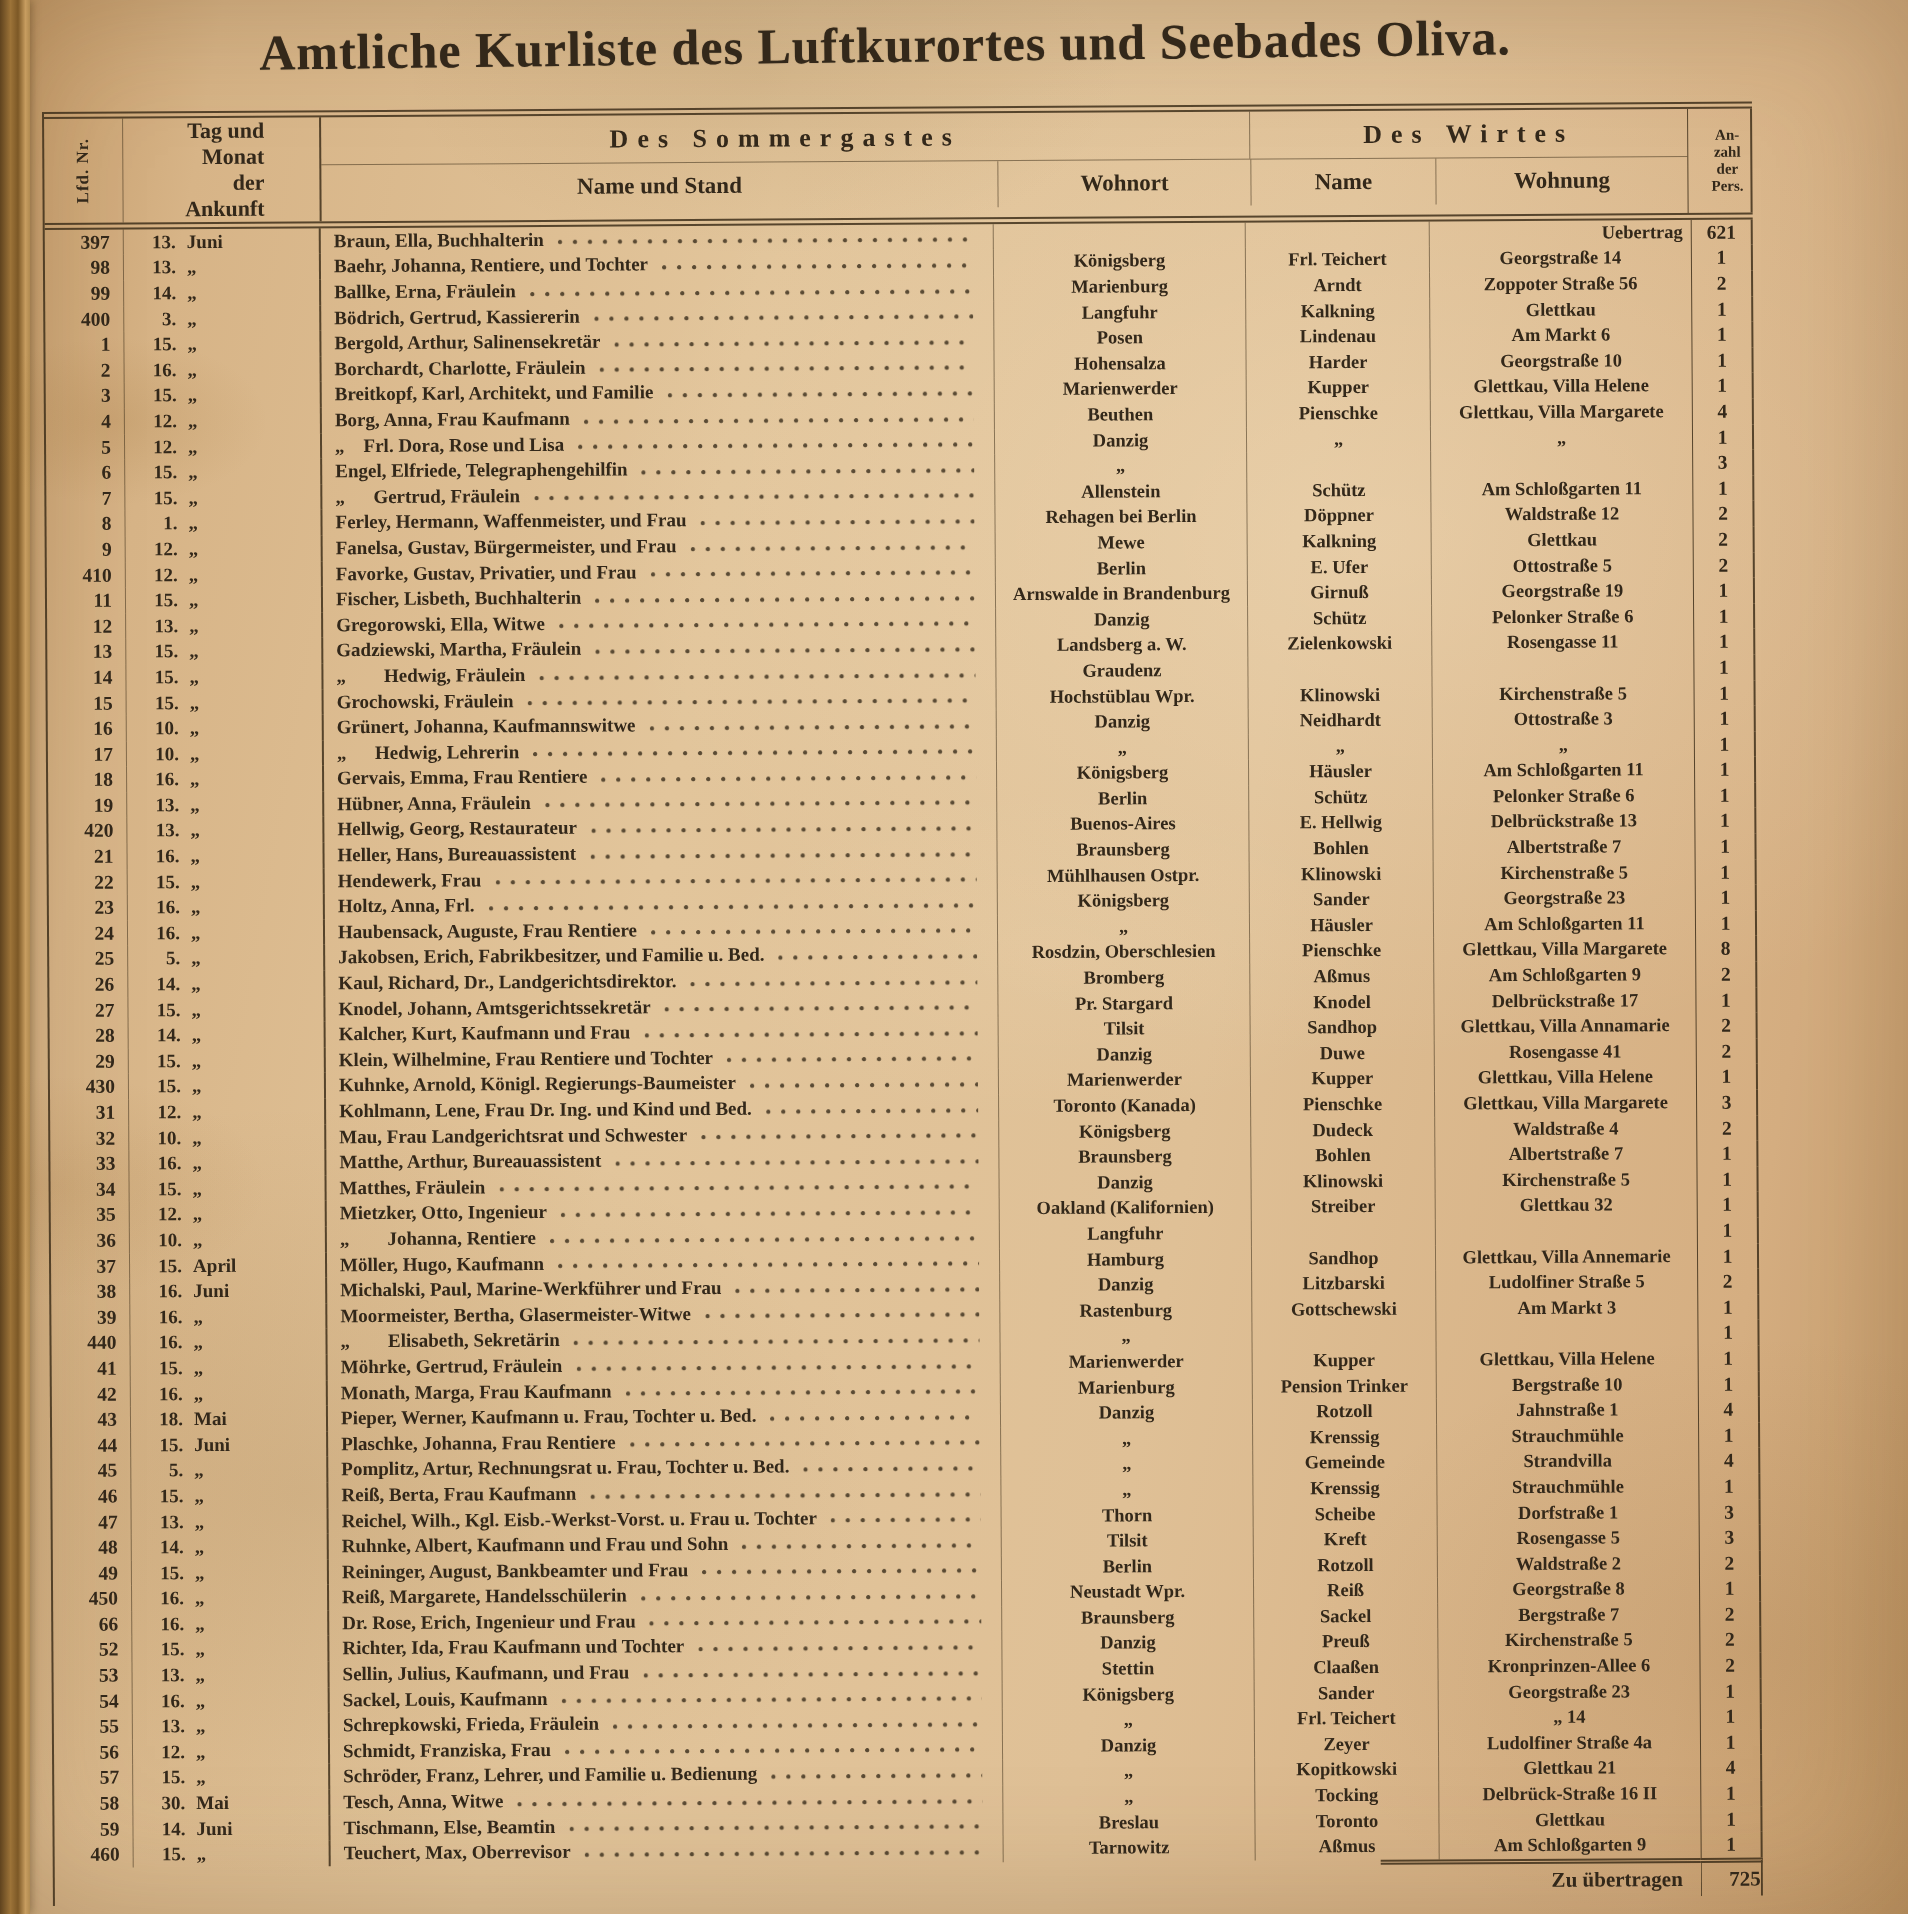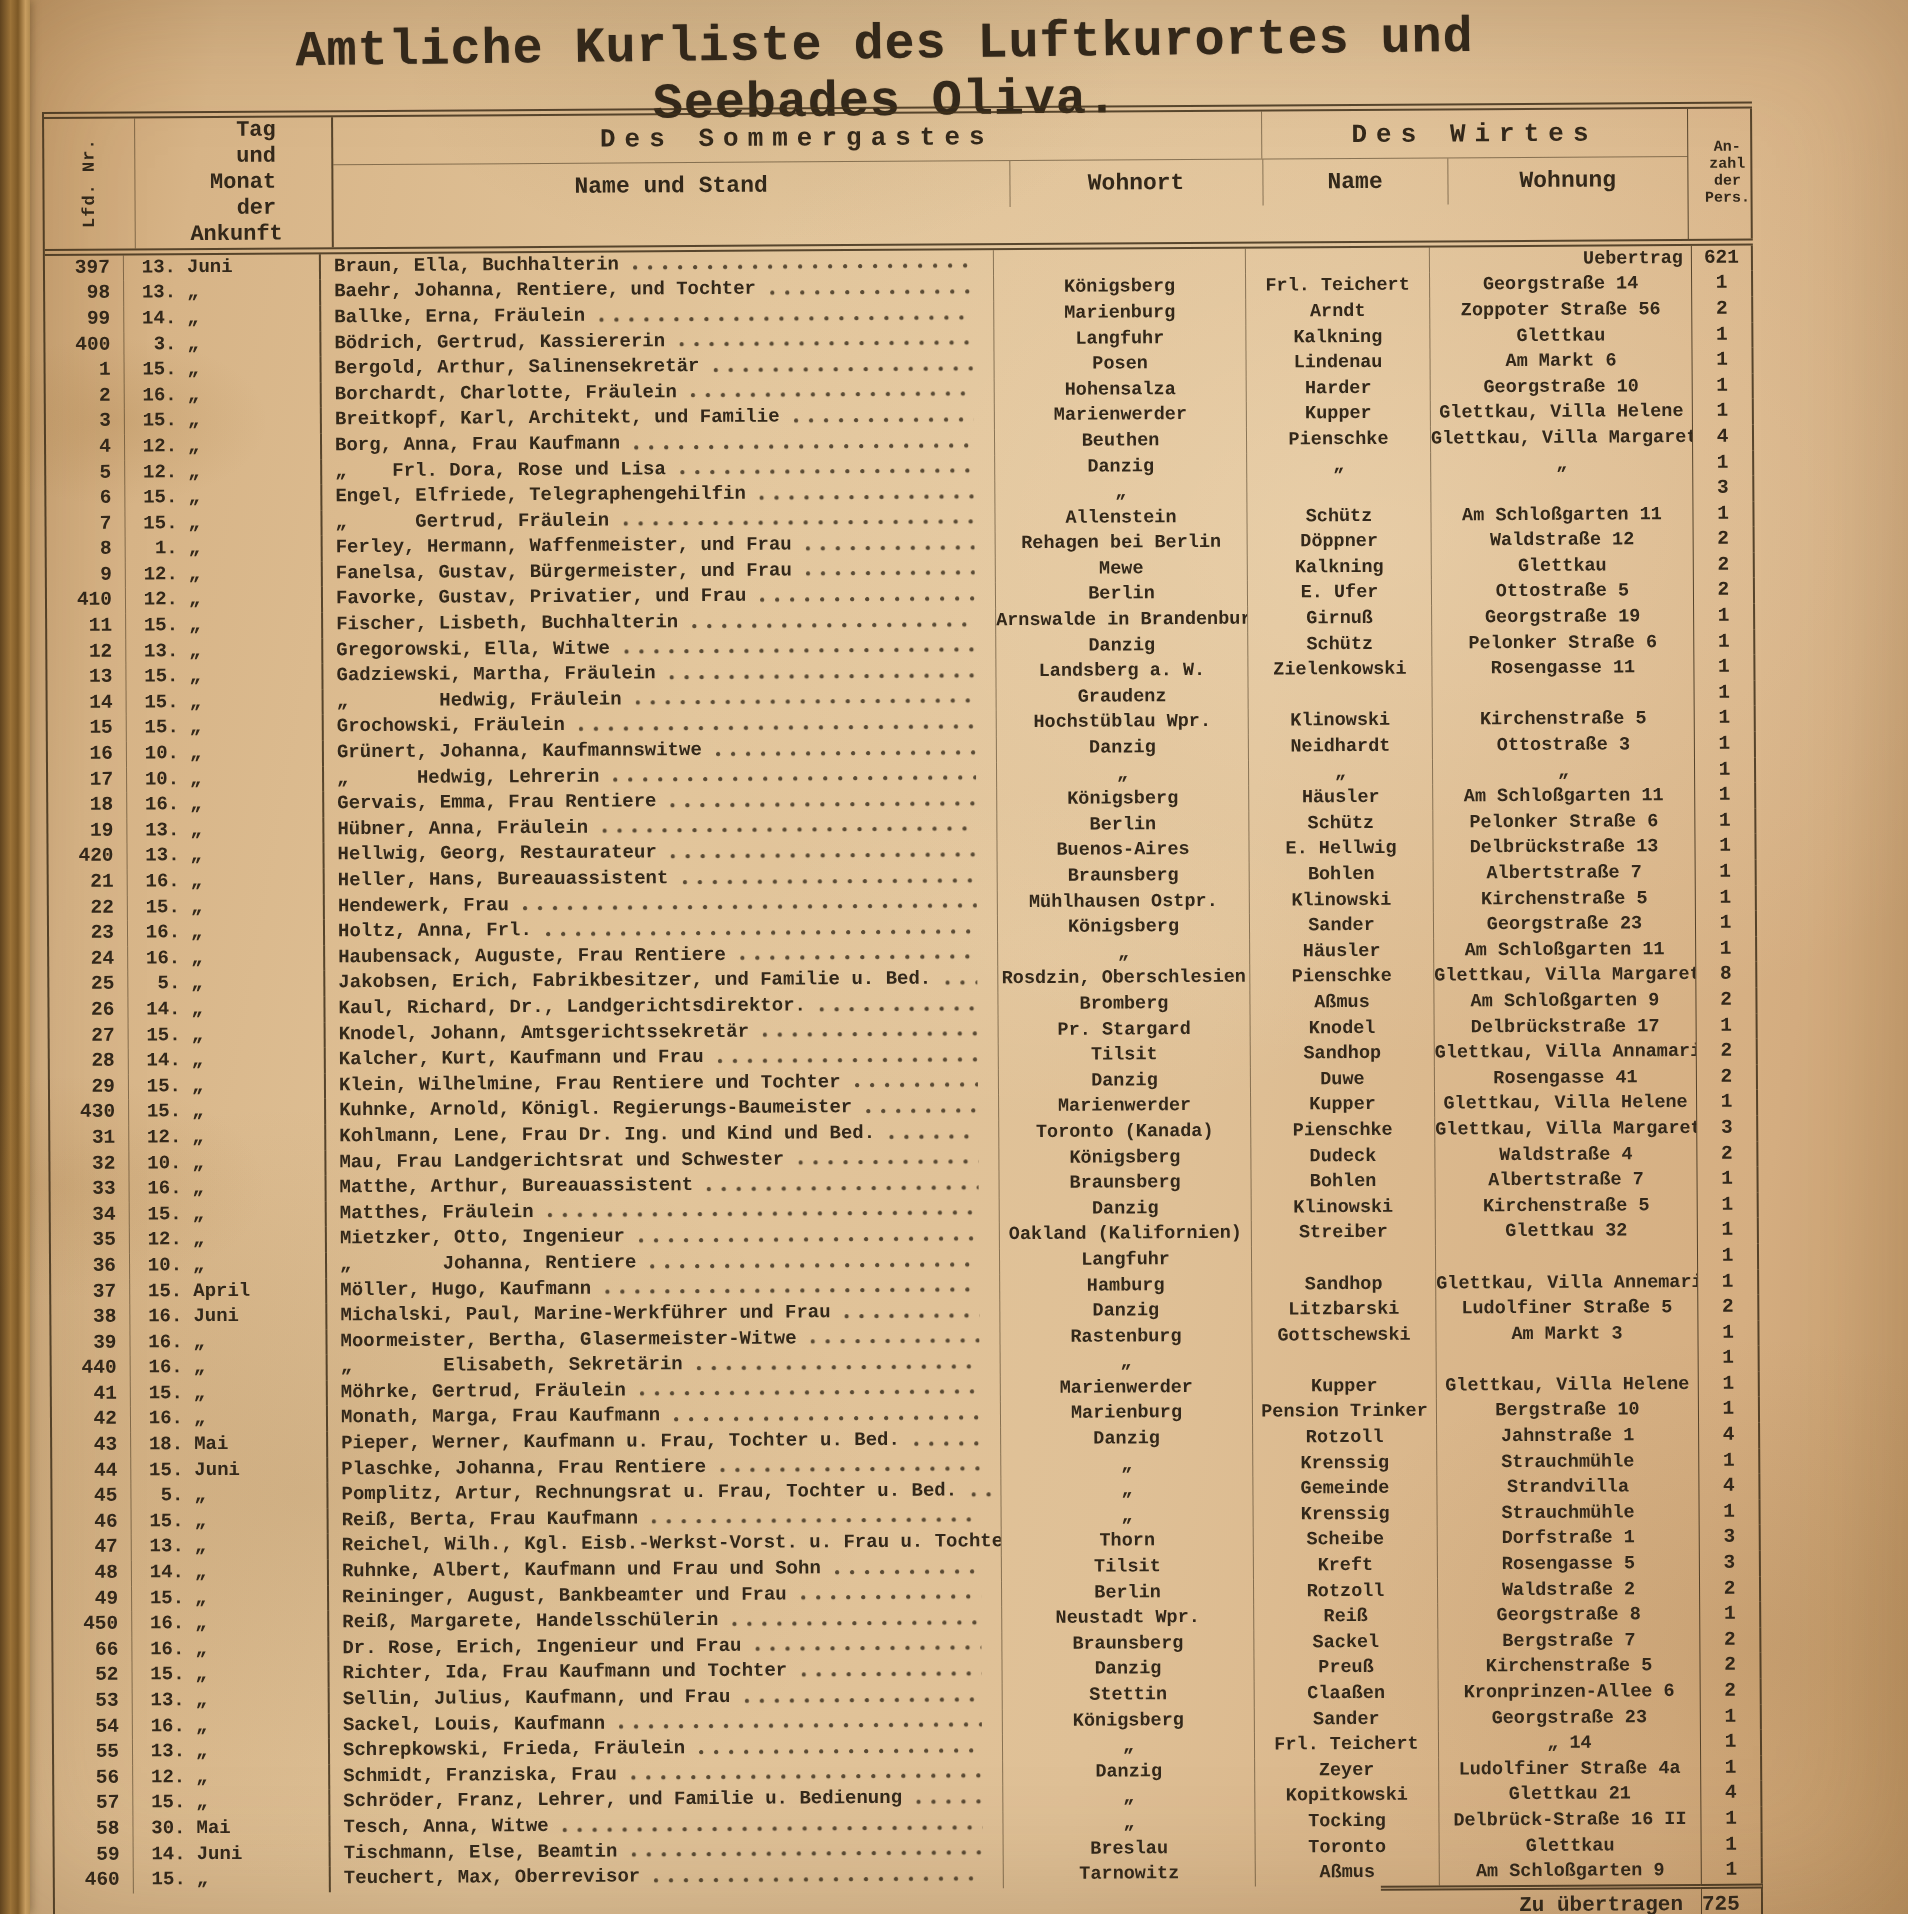--- a/index.html
+++ b/index.html
@@ -2,21 +2,21 @@
 <html><head>
 <meta charset="utf-8">
 <style>
   :root{
     --paper:#ddbc92; --ink:#33281a; --rule:rgba(62,47,26,.85); --rule-light:rgba(62,47,26,.55);
   }
   html,body{margin:0;padding:0;}
   body{width:1908px;height:1914px;overflow:hidden;background:#b99468;}
   .sheet{
     position:relative;width:1908px;height:1914px;overflow:hidden;
-    font-family:Liberation Mono, monospace;font-weight:bold;color:var(--ink);
+    font-family:Liberation Serif, serif;font-weight:bold;color:var(--ink);
     background:
       radial-gradient(1250px 850px at 72% 28%, rgba(255,242,214,.28), transparent 62%),
       radial-gradient(950px 650px at 16% 78%, rgba(118,80,30,.13), transparent 60%),
       radial-gradient(760px 520px at 92% 86%, rgba(118,80,30,.12), transparent 60%),
       radial-gradient(600px 300px at 40% 4%, rgba(118,80,30,.10), transparent 60%),
       linear-gradient(100deg,#c49a68 0%,#d7b487 10%,#e2c59b 36%,#dfc096 62%,#d5ae81 88%,#c69c6a 100%);
     box-shadow:inset 0 0 140px rgba(88,58,20,.28);
   }
   .spine{position:absolute;left:0;top:0;bottom:0;width:30px;
     background:linear-gradient(90deg,#5f431e 0%,#9c7338 35%,#7c5826 60%,#c79d60 85%,#b08a50 100%);
@@ -61,21 +61,21 @@
     background-size:15px 7px;background-repeat:repeat-x;}
   .c-ort,.c-wirt,.c-wohnung{border-left:1.5px solid var(--rule-light);box-sizing:border-box;text-align:center;font-size:18.5px;overflow:hidden;white-space:nowrap;}
   .c-anz{flex:0 0 62px;border-left:1.5px solid var(--rule);border-right:2px solid var(--rule);box-sizing:border-box;text-align:center;font-size:19.5px;}
   .row.first .c-wohnung{text-align:right;padding-right:8px;}
   
   .foot{display:flex;height:38px;line-height:32px;}
   .f-space{flex:1 1 auto;}
   .f-label{flex:0 0 320px;text-align:right;padding-right:18px;box-sizing:border-box;
     border-top:5px double var(--rule);font-size:21px;}
   .f-anz{flex:0 0 62px;border-top:5px double var(--rule);border-left:1.5px solid var(--rule);
-    border-right:2px solid var(--rule);box-sizing:border-box;text-align:left;font-size:21px;}
+    border-right:2px solid var(--rule);box-sizing:border-box;text-align:right;font-size:21px;}
 </style>
 </head>
 <body>
 
 <div class="sheet">
   <div class="spine"></div>
   <div class="stain"></div>
 
   <div class="page-title">Amtliche Kurliste des Luftkurortes und Seebades Oliva.</div>
 

